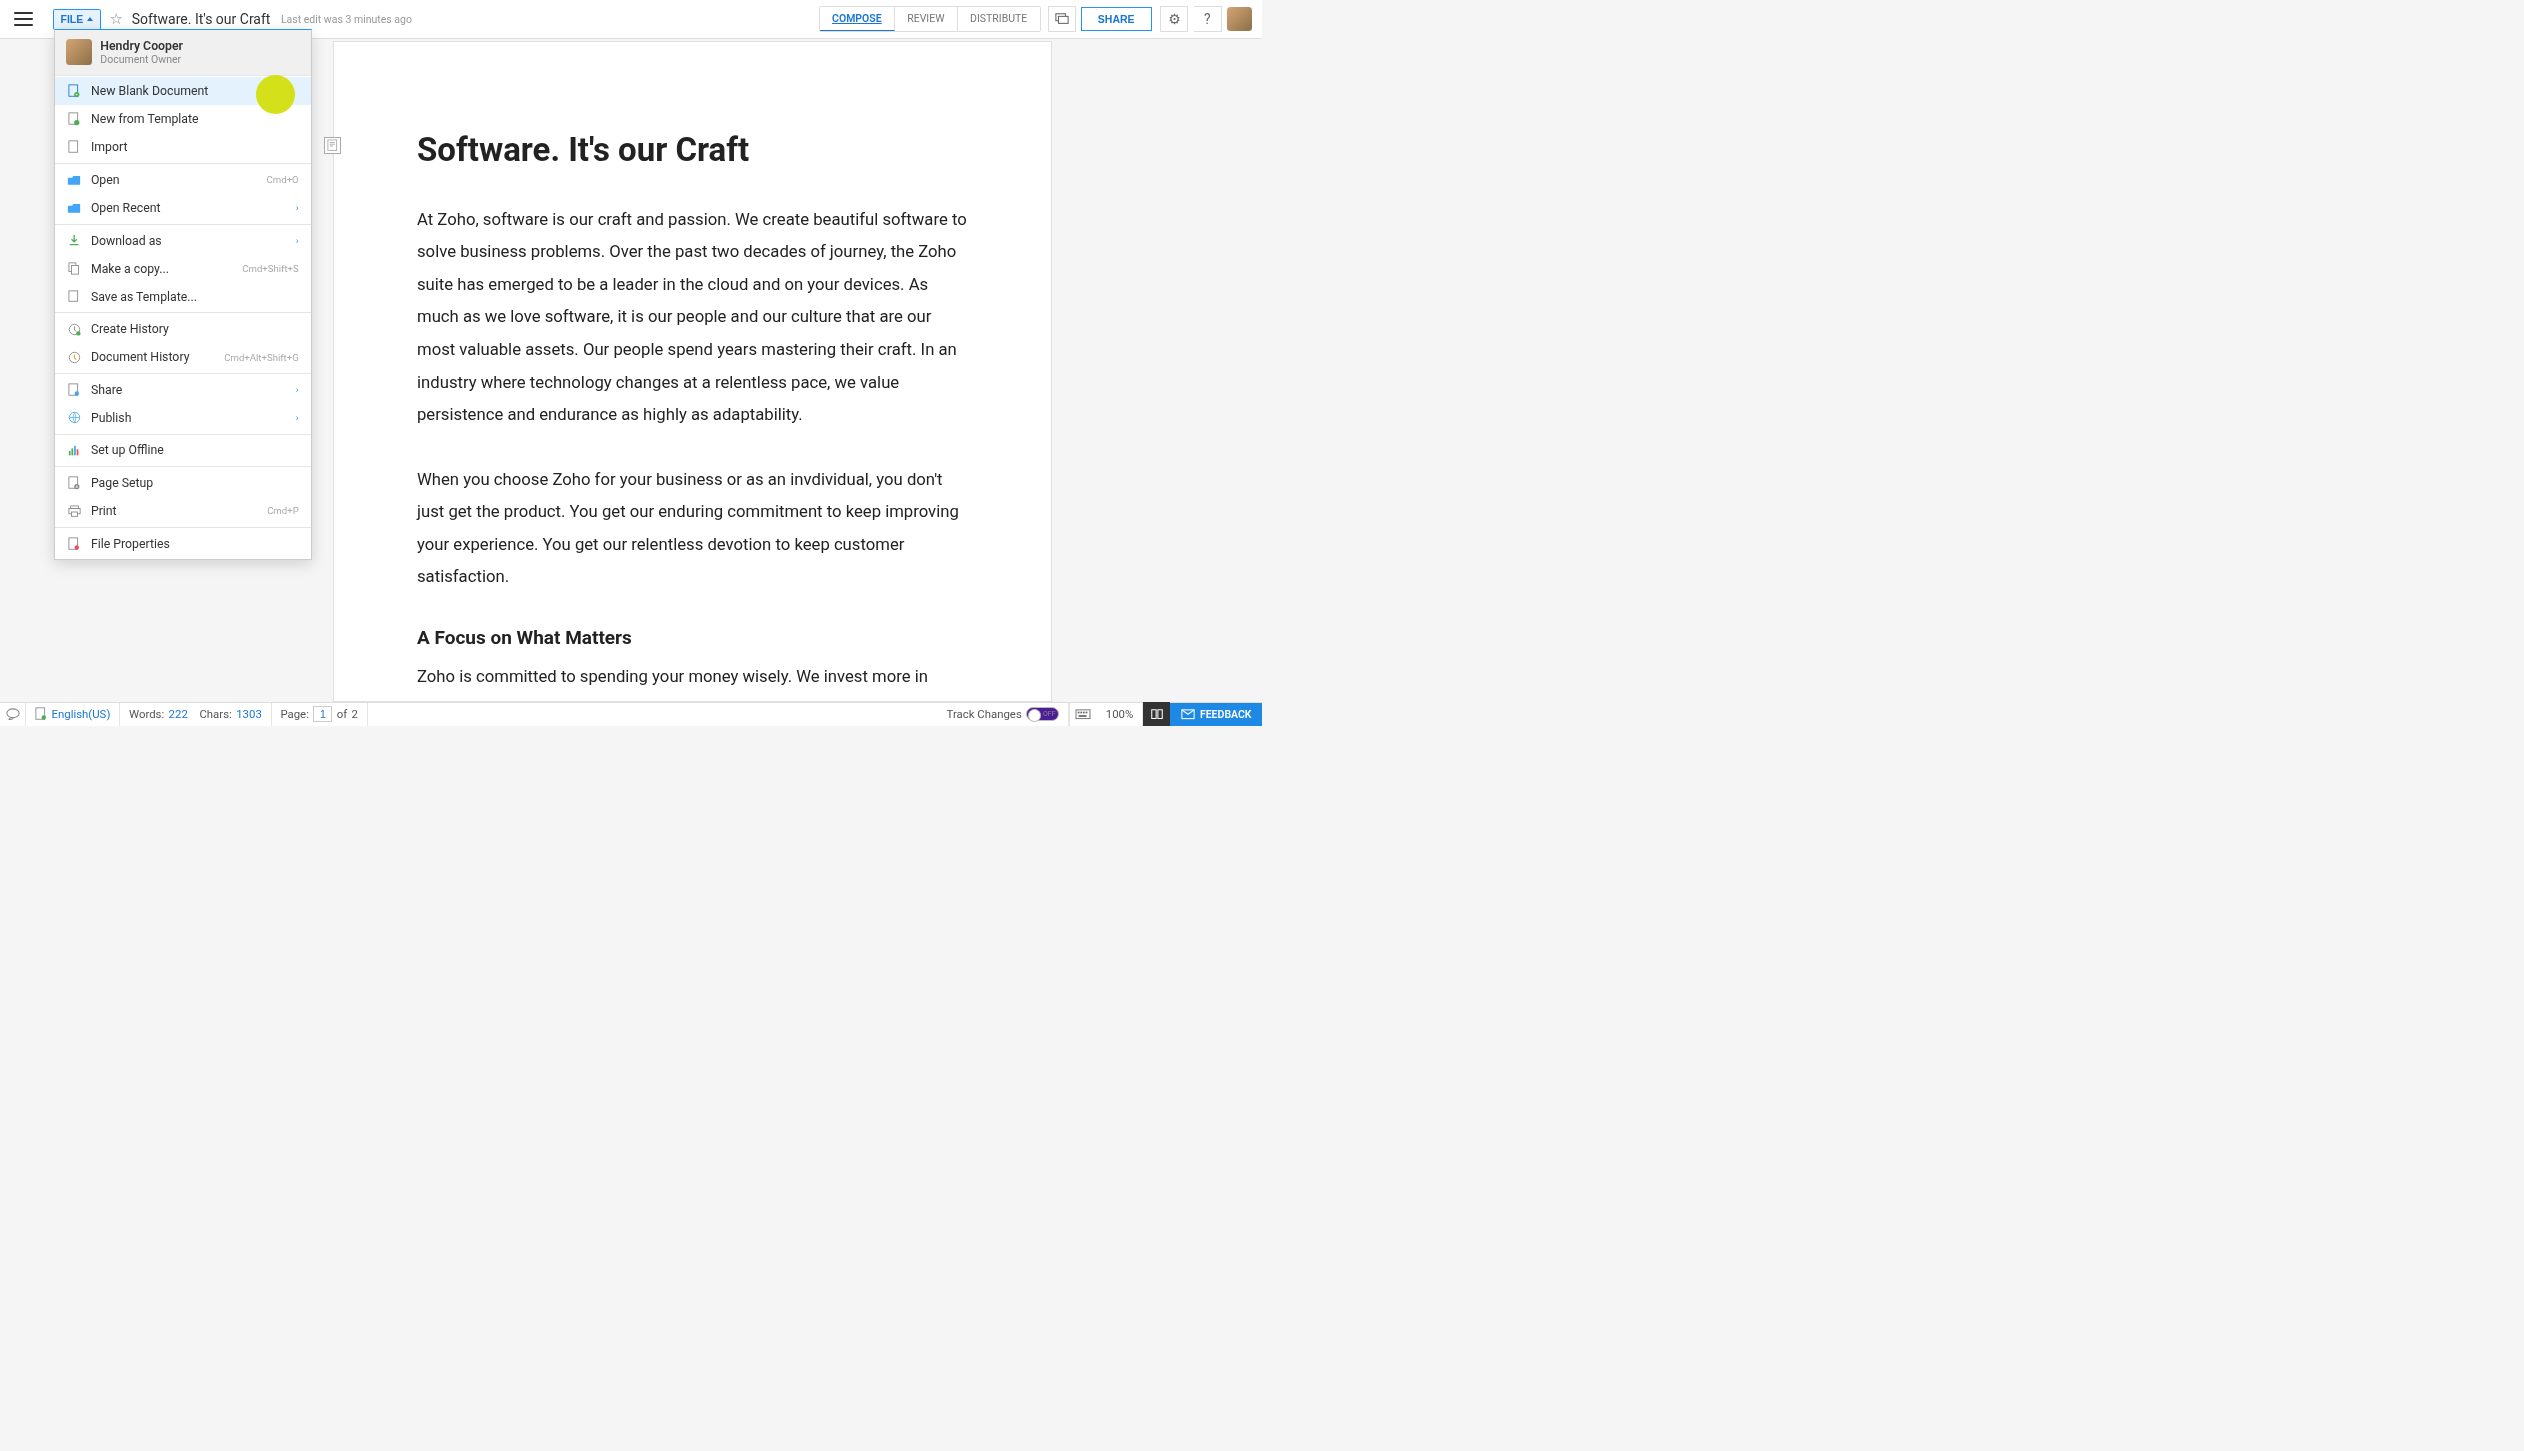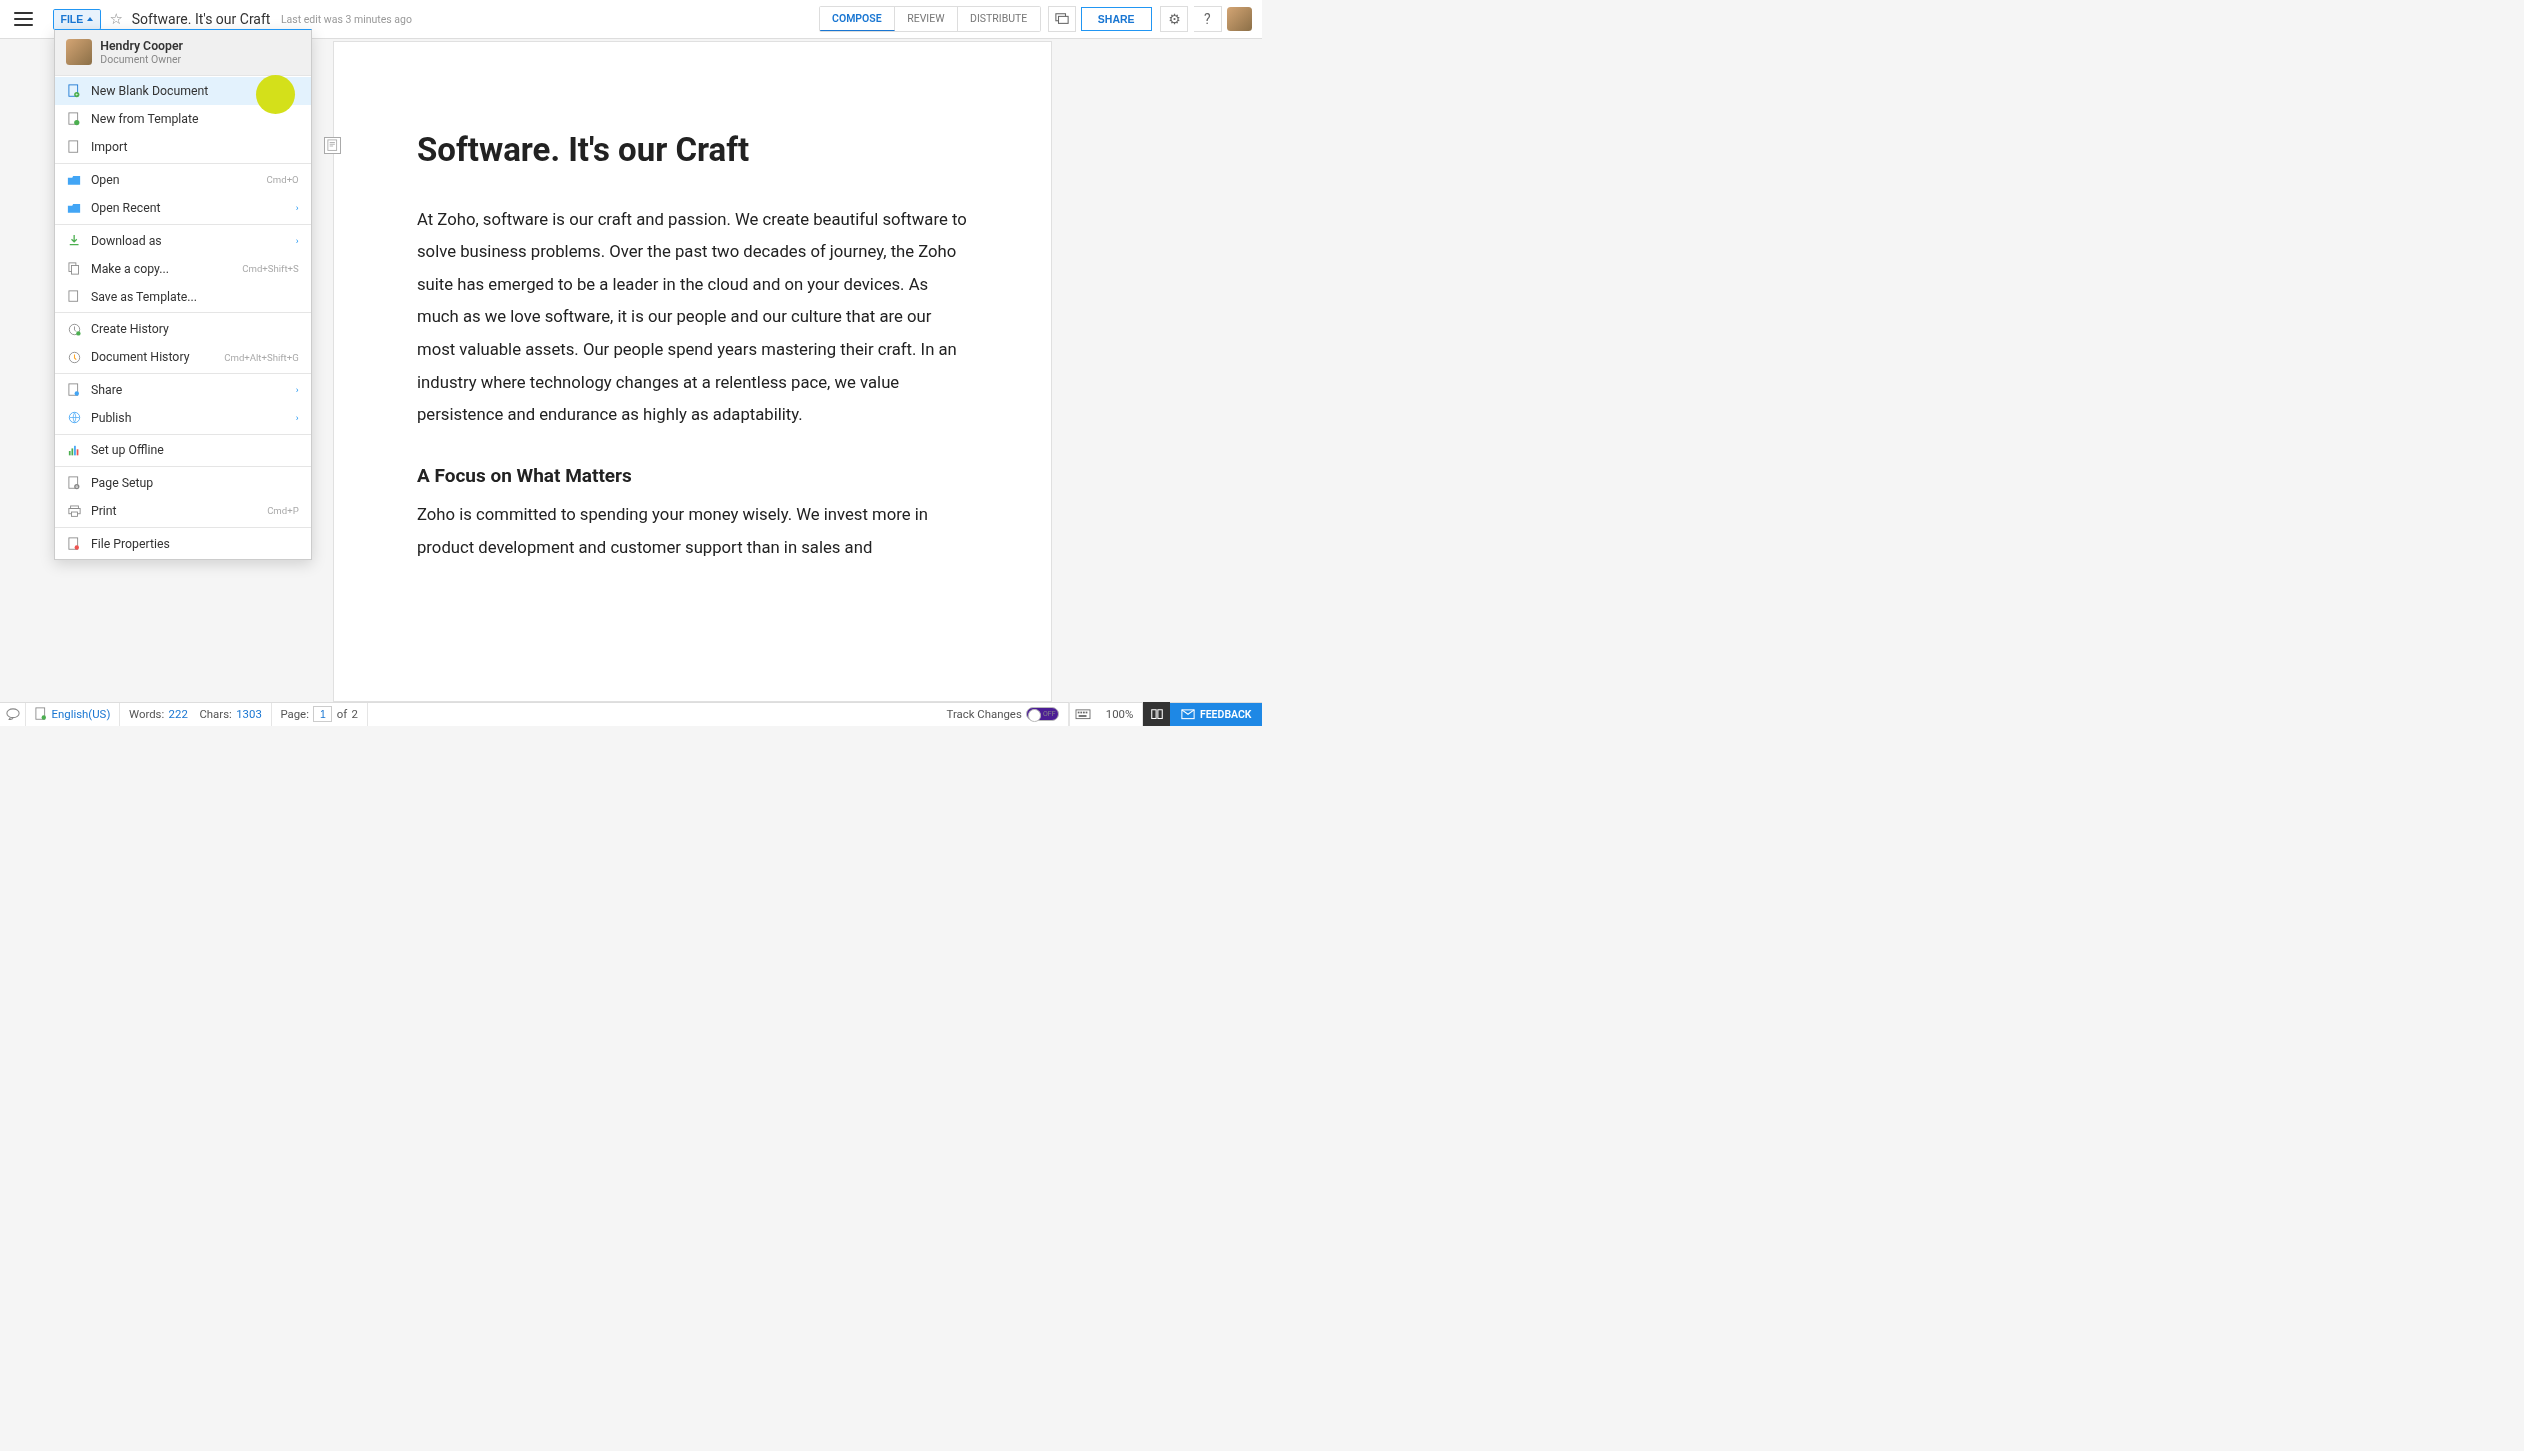--- a/index.html
+++ b/index.html
@@ -91,20 +91,21 @@
       color: #777;
       cursor: pointer;
       background: #fff;
       border-right: 0.9px solid #ddd;
     }
     .mode-tab:last-child { border-right: none; }
     .mode-tab.active {
       color: #1976d2;
       border-bottom: 1.8px solid #1976d2;
       font-weight: 600;
+      text-decoration: underline;
     }
     .icon-btn {
       width: 28px;
       height: 26px;
       border: 0.9px solid #ddd;
       background: #fff;
       display: flex;
       align-items: center;
       justify-content: center;
       cursor: pointer;
@@ -595,20 +596,21 @@
     <div class="page-note-icon">
       <svg width="10.5" height="12.3" viewBox="0 0 12 14">
           <rect x="1" y="1" width="10" height="12" fill="none" stroke="#aaa" stroke-width="1"></rect>
           <line x1="3" y1="4" x2="9" y2="4" stroke="#aaa"></line>
           <line x1="3" y1="6" x2="9" y2="6" stroke="#aaa"></line>
           <line x1="3" y1="8" x2="7" y2="8" stroke="#aaa"></line>
         </svg>
     </div>
     <h1 class="doc-h1">Software. It's our Craft</h1>
     <p class="doc-p">At Zoho, software is our craft and passion. We create beautiful software to solve business problems. Over the past two decades of  journey, the Zoho suite has emerged to be a leader in the cloud and on your devices.   As much as we love software, it is our people and our culture that are our most valuable assets.   Our people spend years mastering their  craft. In an industry where technology changes at a relentless pace, we value persistence and endurance as highly as adaptability.</p>
+    <p class="doc-p">When you choose Zoho for your business  or as an invdividual, you don't just get the product. You get our enduring commitment to keep improving your experience.  You get our relentless devotion to keep customer satisfaction.</p>
     <h2 class="doc-h2">A Focus on What Matters</h2>
     <p class="doc-p">Zoho is committed to spending your money wisely. We invest more in product development and customer support than in sales and</p>
   </div>
 </div>
 
 <div class="statusbar">
   <div class="chat-icon-bottom">
     <svg width="14" height="12.3" viewBox="0 0 16 14">
         <ellipse cx="8" cy="6" rx="7" ry="5" fill="none" stroke="#888" stroke-width="1.2"></ellipse>
         <path d="M5 11l-2 3 5-2" fill="none" stroke="#888" stroke-width="1.2"></path>

